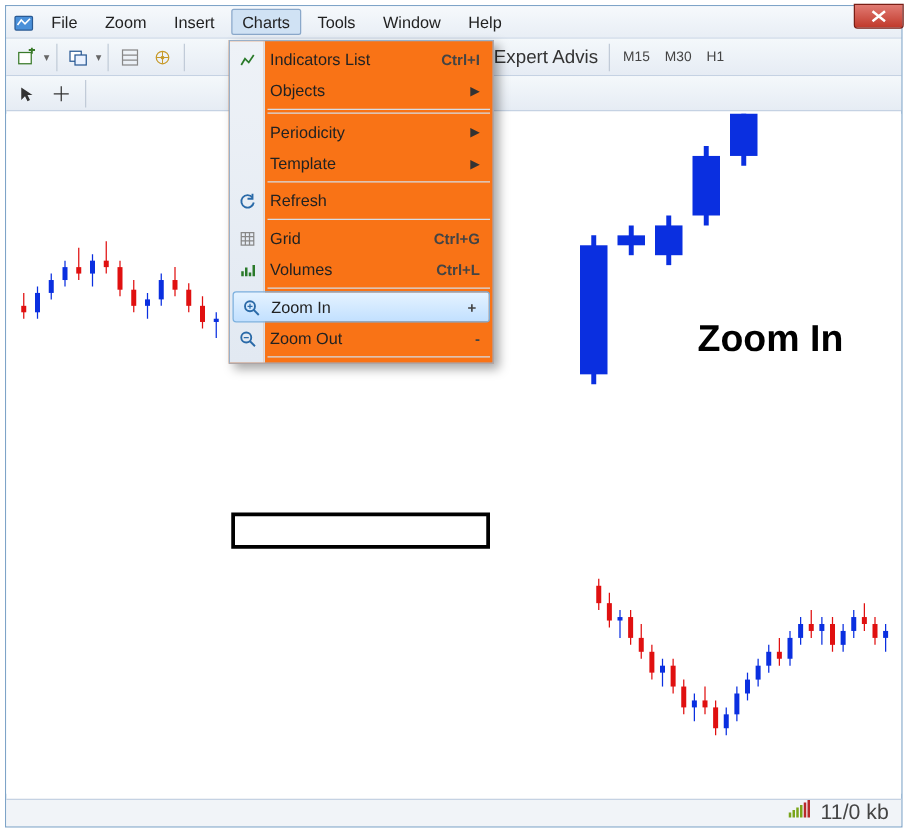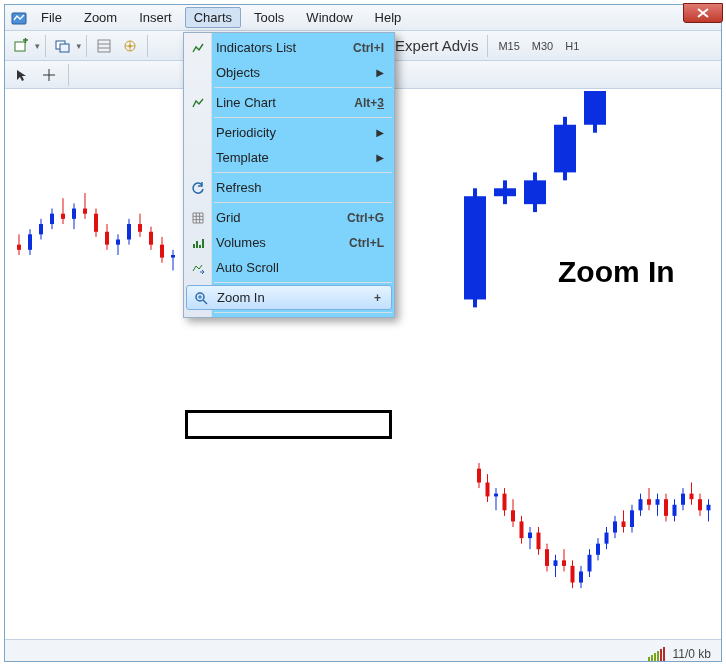--- a/index.html
+++ b/index.html
@@ -21,30 +21,30 @@
   .toolbar-label { font-size:15px; color:#333; padding:0 4px; }
   .tf-btn { font-size:11px; color:#444; padding:2px 5px;text-align:center; }
 
   
   .toolbar2 { display:flex; align-items:center; height:28px; background: linear-gradient(#f4f8fb,#e6ecf4); border-bottom:1px solid #c5d2e3; padding:0 4px; gap:4px; }
 
   
   .chart-area { position:absolute; left:0; right:0; top:86px; bottom:26px; background:#fff; }
 
   
-  .statusbar { position:absolute; left:0; right:0; bottom:0; height:22px; background:#f1f4f8; border-top:1px solid #c5d2e3; display:flex; align-items:flex-end; justify-content:flex-end; font-size:12px; color:#444; padding:0 10px; gap:8px; }
+  .statusbar { position:absolute; left:0; right:0; bottom:0; height:22px; background:#f1f4f8; border-top:1px solid #c5d2e3; display:flex; align-items:flex-start; justify-content:flex-end; font-size:17px; color:#444; padding:0 10px; gap:8px; }
   .conn-bars { display:flex; gap:1px; align-items:flex-end; height:14px; }
   .conn-bars span { width:2px; background:#7aa51a; }
   .conn-bars span:nth-child(1){height:4px} .conn-bars span:nth-child(2){height:6px}
   .conn-bars span:nth-child(3){height:8px} .conn-bars span:nth-child(4){height:10px}
   .conn-bars span:nth-child(5){height:12px;background:#b82a2a}
   .conn-bars span:nth-child(6){height:14px;background:#b82a2a}
 
   
-  .dropdown { position:absolute; top:27px; left:178px; width:212px; background:#7dd3fc; border:1px solid #9ab0c8; box-shadow:4px 4px 8px rgba(0,0,0,0.35); z-index:50; font-size:13px; color:#222; }
+  .dropdown { position:absolute; top:27px; left:178px; width:212px; background:#f97316; border:1px solid #9ab0c8; box-shadow:4px 4px 8px rgba(0,0,0,0.35); z-index:50; font-size:13px; color:#222; }
   .dropdown .gutter { position:absolute; left:0; top:0; bottom:0; width:28px; background:linear-gradient(#eef2f7,#e2e9f2); border-right:1px solid #d8dee6; }
   .dropdown ul { list-style:none; position:relative; padding:2px 0; }
   .dropdown li { display:flex; align-items:center; height:25px; padding:0 10px 0 32px; position:relative; }
   .dropdown li .dd-icon { position:absolute; left:5px; width:18px; height:18px; display:flex; align-items:center; justify-content:center; }
   .dropdown li .shortcut { margin-left:auto; color:#444; font-size:12px;font-weight:bold; }
   .dropdown li .arrow { margin-left:auto; font-size:10px; color:#333; }
   .dropdown hr { border:none; border-top:1px solid #d6dde5; margin:2px 2px 2px 30px; }
   .dropdown li.highlight { background: linear-gradient(#e5f3ff,#c2e0ff); border:1px solid #7ab0df; border-radius:3px; margin:0 2px; padding-left:30px; height:25px; }
   .dropdown .select-rect { position:absolute; border:3px solid #000; pointer-events:none; }
 
@@ -276,29 +276,20 @@
           </span>
           <span>Indicators List</span>
           <span class="shortcut">Ctrl+I</span>
         </li>
         <li>
           <span class="dd-icon"></span>
           <span>Objects</span>
           <span class="arrow">▶</span>
         </li>
         <hr>
-        <li>
-          <span class="dd-icon">
-            <svg width="14" height="14">
-              <path d="M2 11 L5 5 L8 8 L12 3" stroke="#2a7a2a" fill="none" stroke-width="1.4"></path>
-            </svg>
-          </span>
-          <span>Line Chart</span>
-          <span class="shortcut">Alt+<u>3</u></span>
-        </li>
         <hr>
         <li>
           <span class="dd-icon"></span>
           <span>Periodicity</span>
           <span class="arrow">▶</span>
         </li>
         <li>
           <span class="dd-icon"></span>
           <span>Template</span>
           <span class="arrow">▶</span>
@@ -328,41 +319,43 @@
             <svg width="14" height="14">
               <rect x="2" y="8" width="2" height="4" fill="#2a7a2a"></rect>
               <rect x="5" y="5" width="2" height="7" fill="#2a7a2a"></rect>
               <rect x="8" y="9" width="2" height="3" fill="#2a7a2a"></rect>
               <rect x="11" y="3" width="2" height="9" fill="#2a7a2a"></rect>
             </svg>
           </span>
           <span>Volumes</span>
           <span class="shortcut">Ctrl+L</span>
         </li>
-        <li>
-          <span class="dd-icon">
-            <svg width="14" height="14">
-              <path d="M2 10 L5 5 L8 8 L11 4" stroke="#2a7a2a" fill="none"></path>
-              <path d="M9 11h4M11 9l2 2-2 2" stroke="#2a6aa8" fill="none"></path>
-            </svg>
-          </span>
-          <span>Auto Scroll</span>
-        </li>
         <hr>
         <li class="highlight">
           <span class="dd-icon">
             <svg width="14" height="14">
               <circle cx="6" cy="6" r="4" fill="none" stroke="#2a6aa8" stroke-width="1.5"></circle>
               <path d="M6 4v4M4 6h4" stroke="#2a6aa8"></path>
               <path d="M9 9l4 4" stroke="#2a6aa8" stroke-width="1.5"></path>
             </svg>
           </span>
           <span>Zoom In</span>
           <span class="shortcut">+</span>
         </li>
+        <li>
+          <span class="dd-icon">
+            <svg width="14" height="14">
+              <circle cx="6" cy="6" r="4" fill="none" stroke="#2a6aa8" stroke-width="1.5"></circle>
+              <path d="M4 6h4" stroke="#2a6aa8"></path>
+              <path d="M9 9l4 4" stroke="#2a6aa8" stroke-width="1.5"></path>
+            </svg>
+          </span>
+          <span>Zoom Out</span>
+          <span class="shortcut">-</span>
+        </li>
         <hr>
       </ul>
     <div class="select-rect" style="left:1px; top:377px; width:207px; height:29px;"></div>
   </div>
 
 </div>
 
 <div class="annotation" style="left:558px; top:255px;">Zoom In</div>
 
 </body></html>

